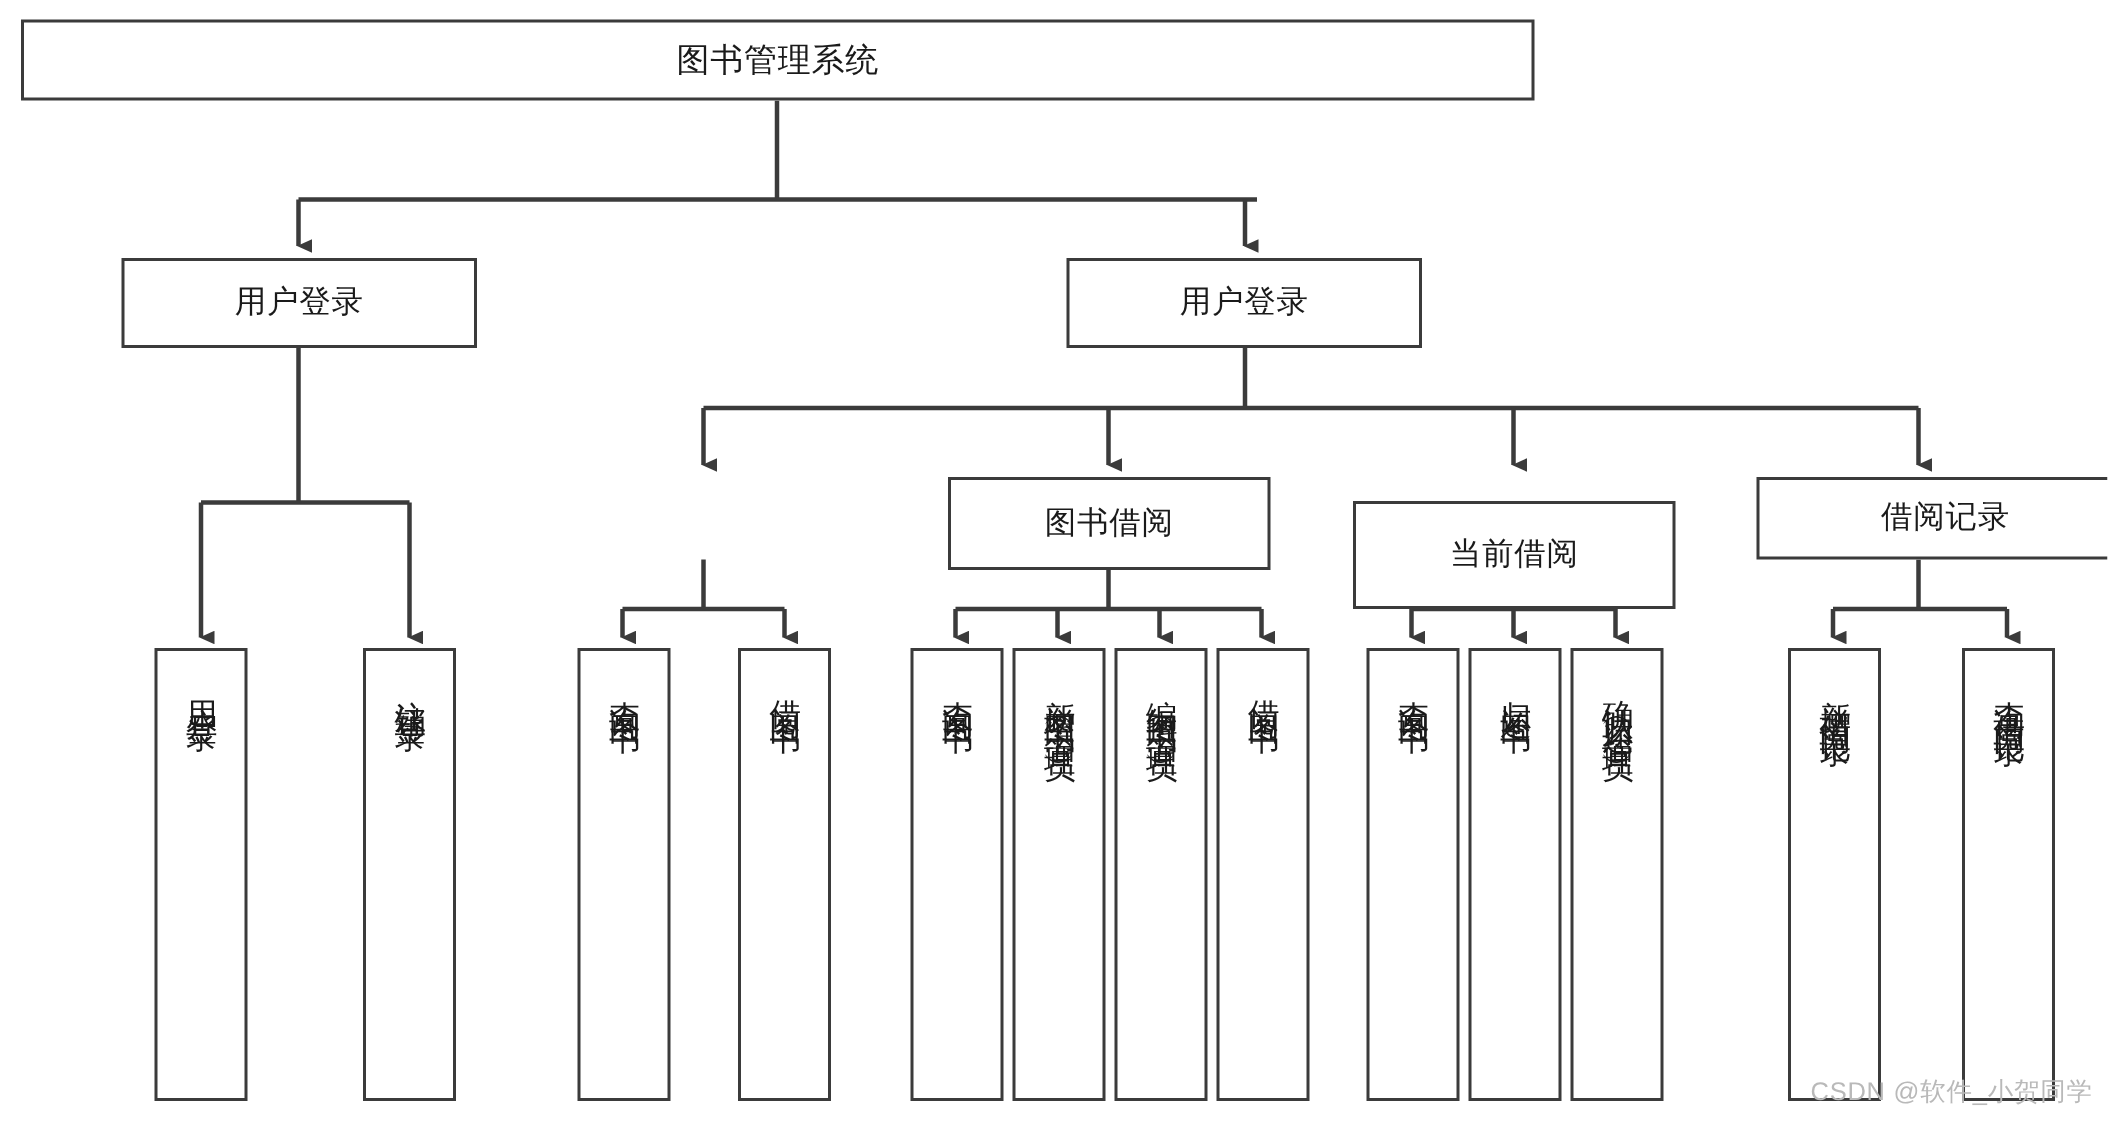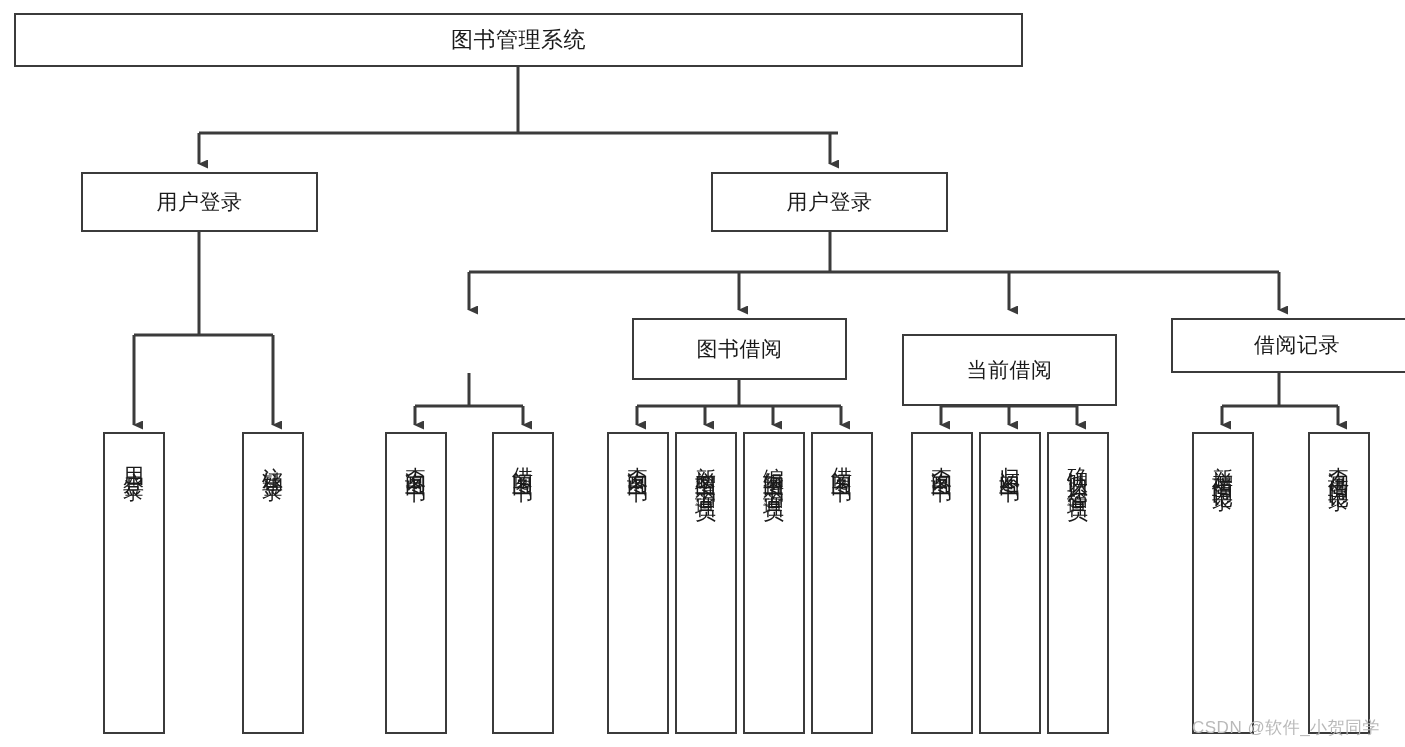--- a/index.html
+++ b/index.html
@@ -62,20 +62,21 @@
   }
   #watermark {
     position: absolute;
     left: 1192px;
     top: 716px;
     font-size: 17px;
     color: #b9b9b9;
     white-space: nowrap;
     letter-spacing: 0.5px;
     pointer-events: none;
+    padding-left: 15px;
   }
 </style>
 </head>
 <body>
 
 <div id="diagram-root">
 
   <svg id="edge-layer" viewBox="0 0 1405 747" xmlns="http://www.w3.org/2000/svg">
     <defs>
       <marker id="arrowhead" markerWidth="9" markerHeight="10" refX="4.5" refY="9" orient="auto" markerUnits="userSpaceOnUse">

